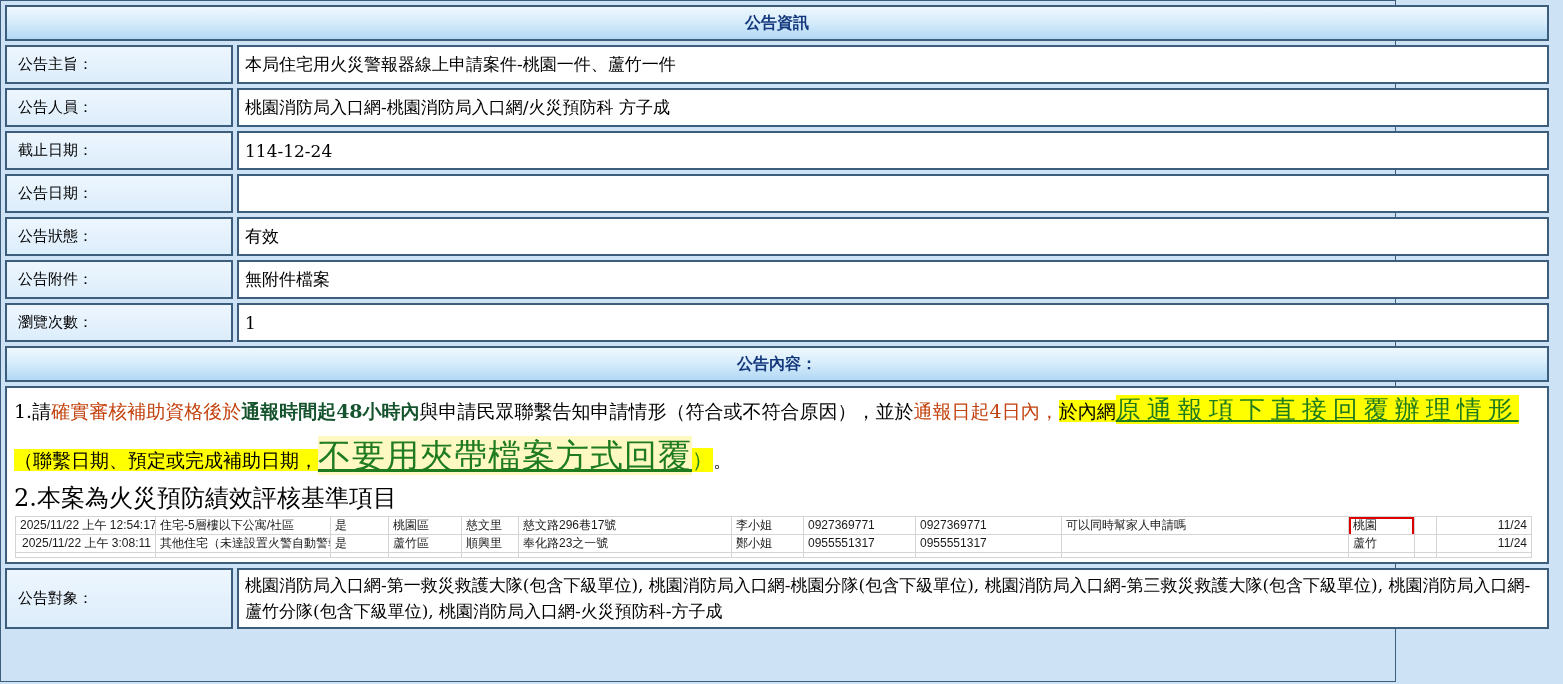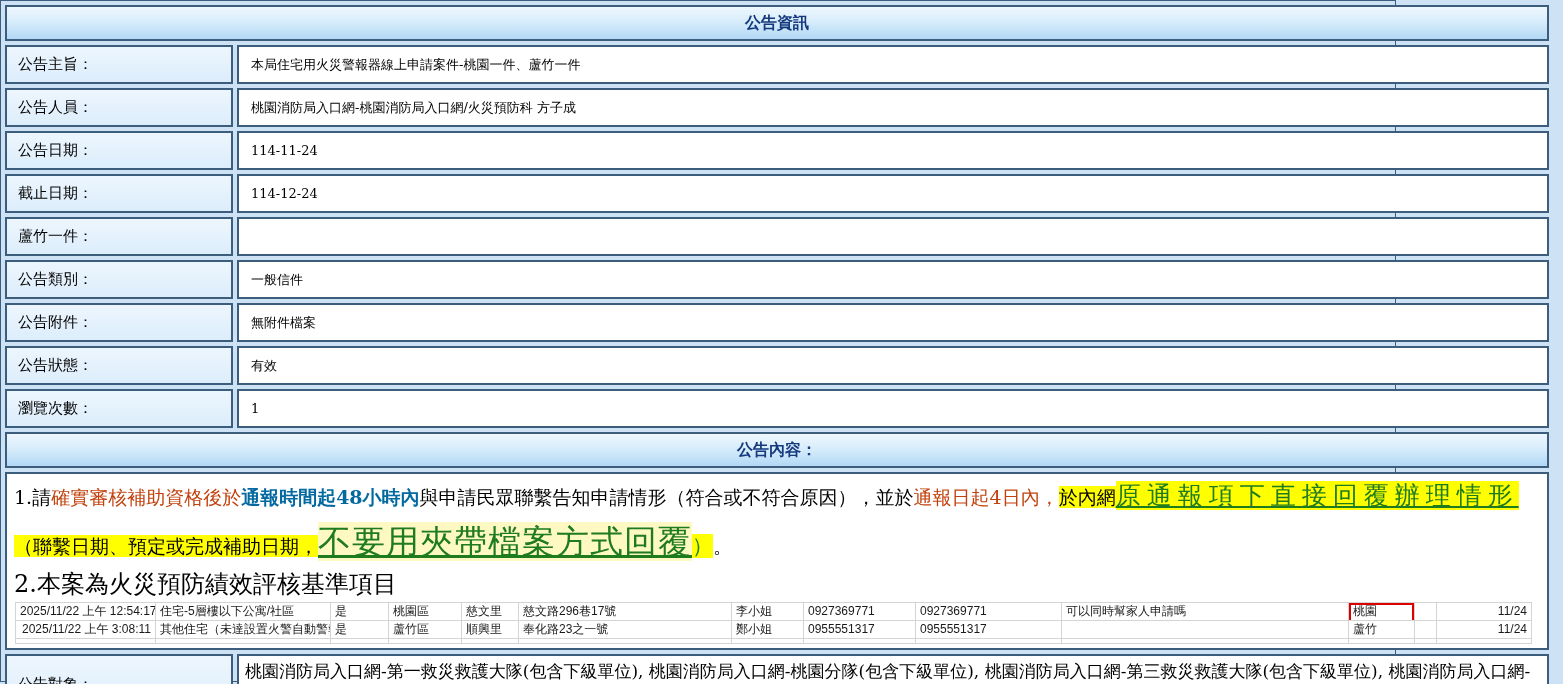--- a/index.html
+++ b/index.html
@@ -36,32 +36,32 @@
   td.flabel {
     width: 228px;
     height: 39px;
     background: linear-gradient(to bottom, #edf6fe 0%, #dcedfb 100%);
     font-size: 15px;
     color: #000;
     padding: 2px 15px 2px 11px;
   }
   td.fvalue {
     background: #ffffff;
-    font-size: 13px;
+    font-size: 17px;
     color: #000;
-    padding: 2px 4px 2px 12px;
+    padding: 2px 4px 2px 6px;
   }
   td.content-cell {
     background: #ffffff;
     padding: 3px 7px 4px 7px;
     vertical-align: top;
   }
   .rich { font-size: 19px; color: #000; line-height: 1.55; }
   .seg-red { color: #c2410c; }
-  .seg-red-bold { color: #0369a1; font-weight: bold; }
+  .seg-red-bold { color: #14532d; font-weight: bold; }
   .seg-hl { background: #ffff00; }
   .seg-green-1 {
     background: #ffff00; color: #1e7b1e;
     font-size: 25px; letter-spacing: 6px;
     text-decoration: underline;
   }
   .seg-green-2 {
     background: #fef9c3; color: #1e7b1e;
     font-size: 33px; letter-spacing: 1px;
     text-decoration: underline;
@@ -117,42 +117,34 @@
 
     <tr>
       <td class="flabel">公告主旨：</td>
       <td class="fvalue">本局住宅用火災警報器線上申請案件-桃園一件、蘆竹一件</td>
     </tr>
     <tr>
       <td class="flabel">公告人員：</td>
       <td class="fvalue">桃園消防局入口網-桃園消防局入口網/火災預防科 方子成</td>
     </tr>
     <tr>
-      <td class="flabel">公告日期：</td>
-      <td class="fvalue">114-11-24</td>
-    </tr>
-    <tr>
       <td class="flabel">截止日期：</td>
       <td class="fvalue">114-12-24</td>
     </tr>
     <tr>
-      <td class="flabel">蘆竹一件：</td>
+      <td class="flabel">公告日期：</td>
       <td class="fvalue"></td>
     </tr>
     <tr>
-      <td class="flabel">公告類別：</td>
-      <td class="fvalue">一般信件</td>
+      <td class="flabel">公告狀態：</td>
+      <td class="fvalue">有效</td>
     </tr>
     <tr>
       <td class="flabel">公告附件：</td>
       <td class="fvalue">無附件檔案</td>
-    </tr>
-    <tr>
-      <td class="flabel">公告狀態：</td>
-      <td class="fvalue">有效</td>
     </tr>
     <tr>
       <td class="flabel">瀏覽次數：</td>
       <td class="fvalue">1</td>
     </tr>
 
     <tr>
       <td class="sec-header" colspan="2">公告內容：</td>
     </tr>
 

